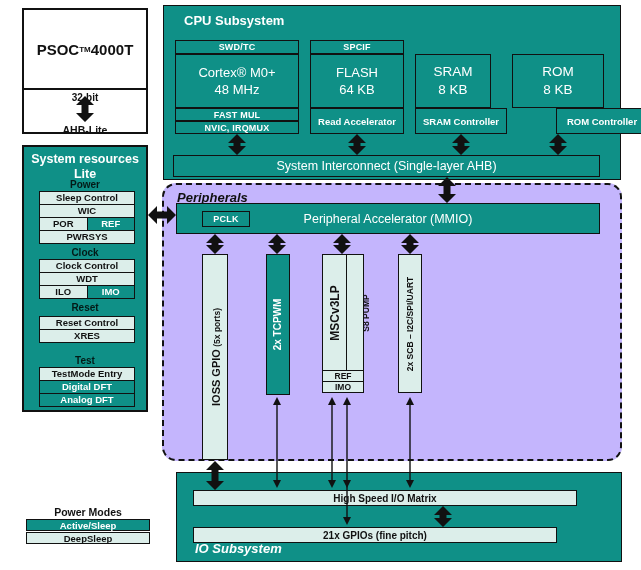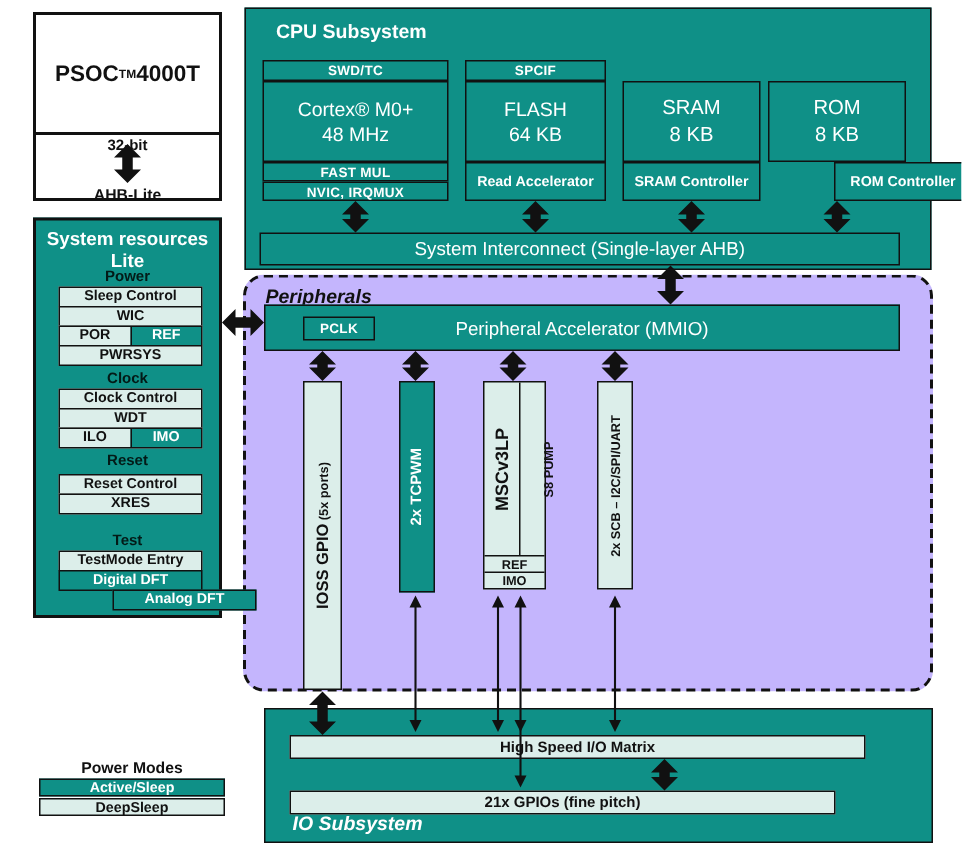--- a/index.html
+++ b/index.html
@@ -53,21 +53,21 @@
   <div class="abs teal cc smallcap" style="left:175px;top:108px;width:124px;height:13px;">FAST MUL</div>
   <div class="abs teal cc smallcap" style="left:175px;top:121px;width:124px;height:13px;">NVIC, IRQMUX</div>
 
   <div class="abs teal cc smallcap" style="left:310px;top:40px;width:94px;height:14px;">SPCIF</div>
   <div class="abs teal col" style="left:310px;top:54px;width:94px;height:54px;font-size:13px;line-height:17px;">
     <div>FLASH</div>
     <div>64 KB</div>
   </div>
   <div class="abs teal cc" style="left:310px;top:108px;width:94px;height:26px;font-size:9.5px;font-weight:600;">Read Accelerator</div>
 
-  <div class="abs teal col" style="left:415px;top:54px;width:92px;height:54px;font-size:13.5px;line-height:18px;">
+  <div class="abs teal col" style="left:415px;top:54px;width:76px;height:54px;font-size:13.5px;line-height:18px;">
     <div>SRAM</div>
     <div>8 KB</div>
   </div>
   <div class="abs teal cc" style="left:415px;top:108px;width:92px;height:26px;font-size:9.5px;font-weight:600;">SRAM Controller</div>
 
   <div class="abs teal col" style="left:512px;top:54px;width:92px;height:54px;font-size:13.5px;line-height:18px;">
     <div>ROM</div>
     <div>8 KB</div>
   </div>
   <div class="abs teal cc" style="left:512px;top:108px;width:92px;height:26px;font-size:9.5px;font-weight:600;margin-left:44px;">ROM Controller</div>
@@ -142,21 +142,21 @@
     <div class="abs cc" style="left:0;top:155px;width:100%;height:11px;font-size:10px;font-weight:bold;color:#031a17;">Reset</div>
     <div class="abs" style="left:15px;top:169px;">
       <div class="row lightbx">Reset Control</div>
       <div class="row lightbx" style="margin-top:-1px;">XRES</div>
     </div>
 
     <div class="abs cc" style="left:0;top:208px;width:100%;height:11px;font-size:10px;font-weight:bold;color:#031a17;">Test</div>
     <div class="abs" style="left:15px;top:220px;">
       <div class="row lightbx">TestMode Entry</div>
       <div class="row" style="margin-top:-1px;background:var(--teal);color:#fff;border:1.2px solid var(--border);">Digital DFT</div>
-      <div class="row" style="margin-top:-1px;background:var(--teal);color:#fff;border:1.2px solid var(--border);margin-left:36px;">Analog DFT</div>
+      <div class="row" style="margin-top:-1px;background:var(--teal);color:#fff;border:1.2px solid var(--border);">Analog DFT</div>
     </div>
   </div>
 
   <div class="abs cc" style="left:26px;top:506px;width:124px;height:12px;font-size:10.5px;font-weight:bold;text-align:center;">Power Modes</div>
   <div class="abs cc" style="left:26px;top:519px;width:124px;height:12px;background:var(--teal);color:#fff;border:1.3px solid var(--border);font-size:9.5px;font-weight:bold;">Active/Sleep</div>
   <div class="abs cc lightbx" style="left:26px;top:532px;width:124px;height:12px;font-size:9.5px;font-weight:bold;">DeepSleep</div>
 
   <svg class="overlay" width="641" height="570" viewBox="0 0 641 570">
 
     <polygon class="arr" points="85,96 94,105 88.5,105 88.5,113 94,113 85,122 76,113 81.5,113 81.5,105 76,105"></polygon>

